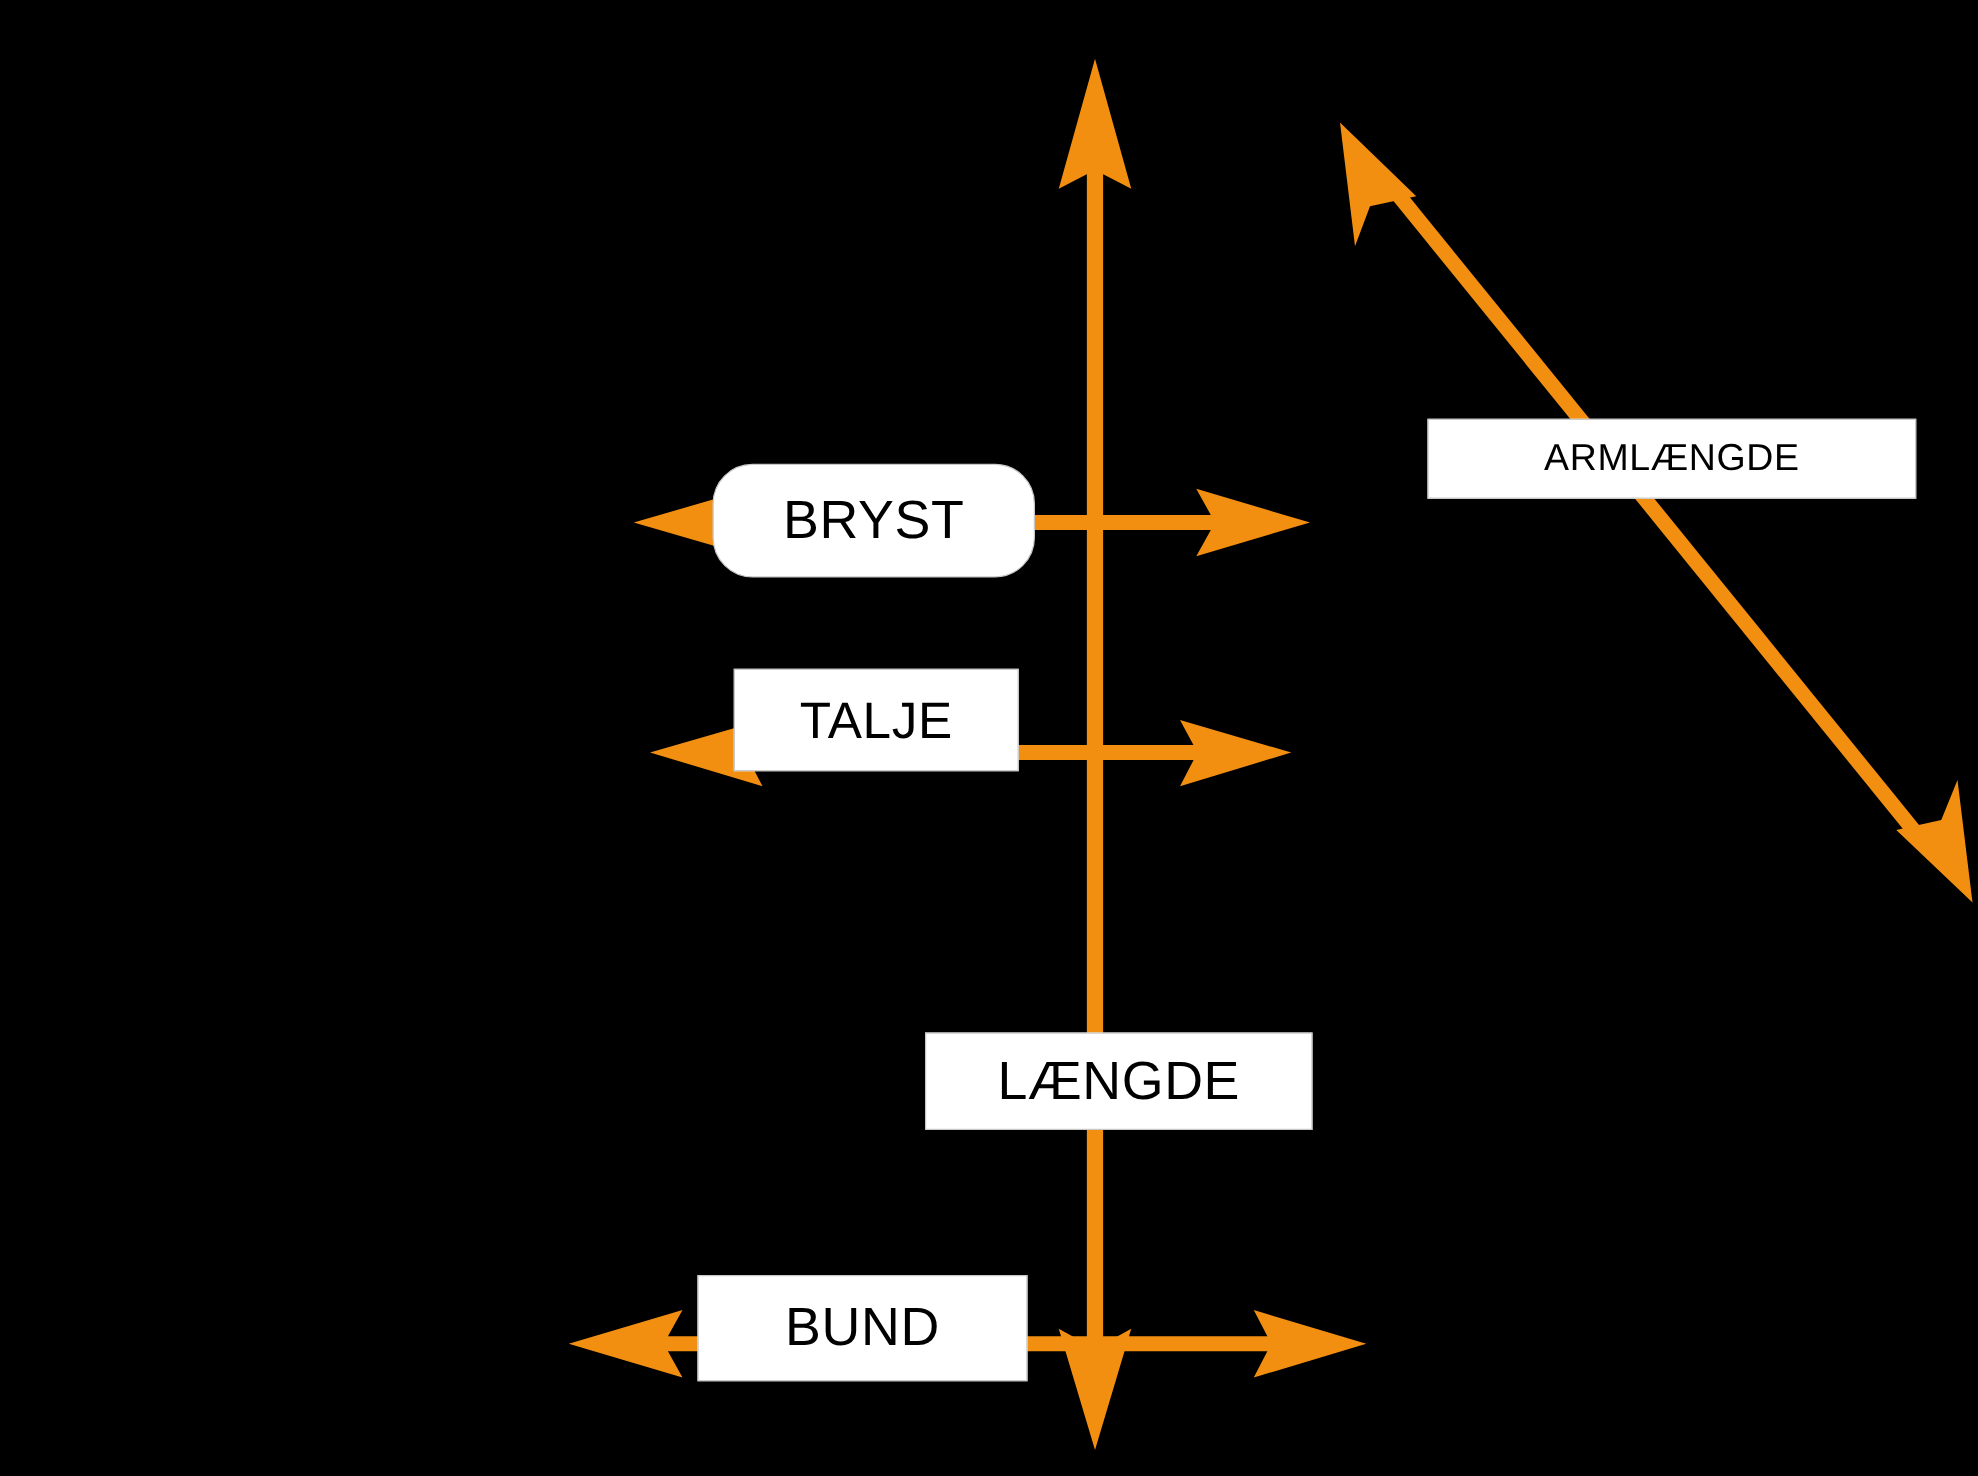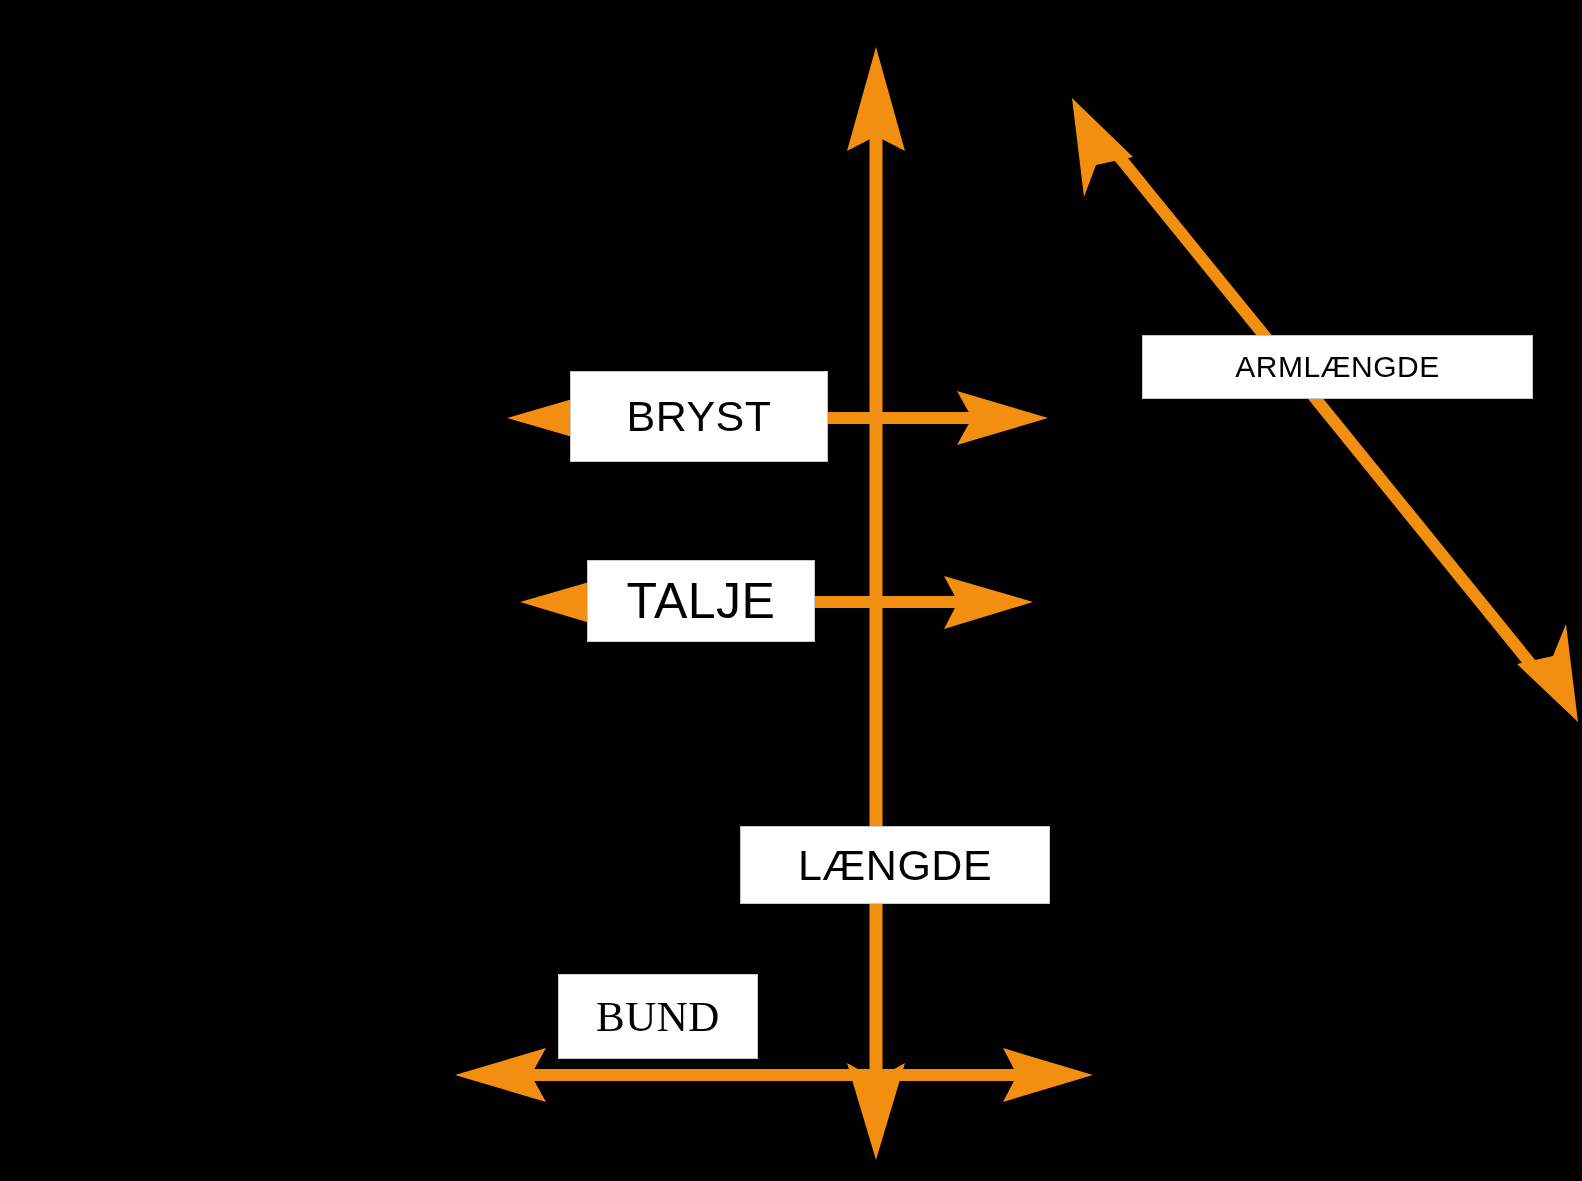--- a/index.html
+++ b/index.html
@@ -34,35 +34,35 @@
     align-items: center;
     justify-content: center;
     color: #000000;
     letter-spacing: 0.5px;
     white-space: nowrap;
     font-weight: 400;
   }
   #label-bryst {
     left: 570px;  top: 371px;  width: 258px; height: 91px;
     font-size: 43px;
+    border-radius: 32px;
   }
   #label-talje {
-    left: 587px;  top: 560px;  width: 228px; height: 82px;
-    font-size: 50px;
+    left: 587px;  top: 535px;  width: 228px; height: 82px;
+    font-size: 41px;
     text-align: right;
   }
   #label-laengde {
     left: 740px;  top: 826px;  width: 310px; height: 78px;
     font-size: 43px;
     align-items: center;
   }
   #label-bund {
-    left: 558px;  top: 974px; width: 200px; height: 85px;
+    left: 558px;  top: 1020px; width: 264px; height: 85px;
     font-size: 43px;
-    font-family: Liberation Serif, serif;
   }
   #label-armlaengde {
     left: 1142px; top: 335px;  width: 391px; height: 64px;
     font-size: 30px;
   }
 </style>
 </head>
 <body>
 
 <div id="stage">

